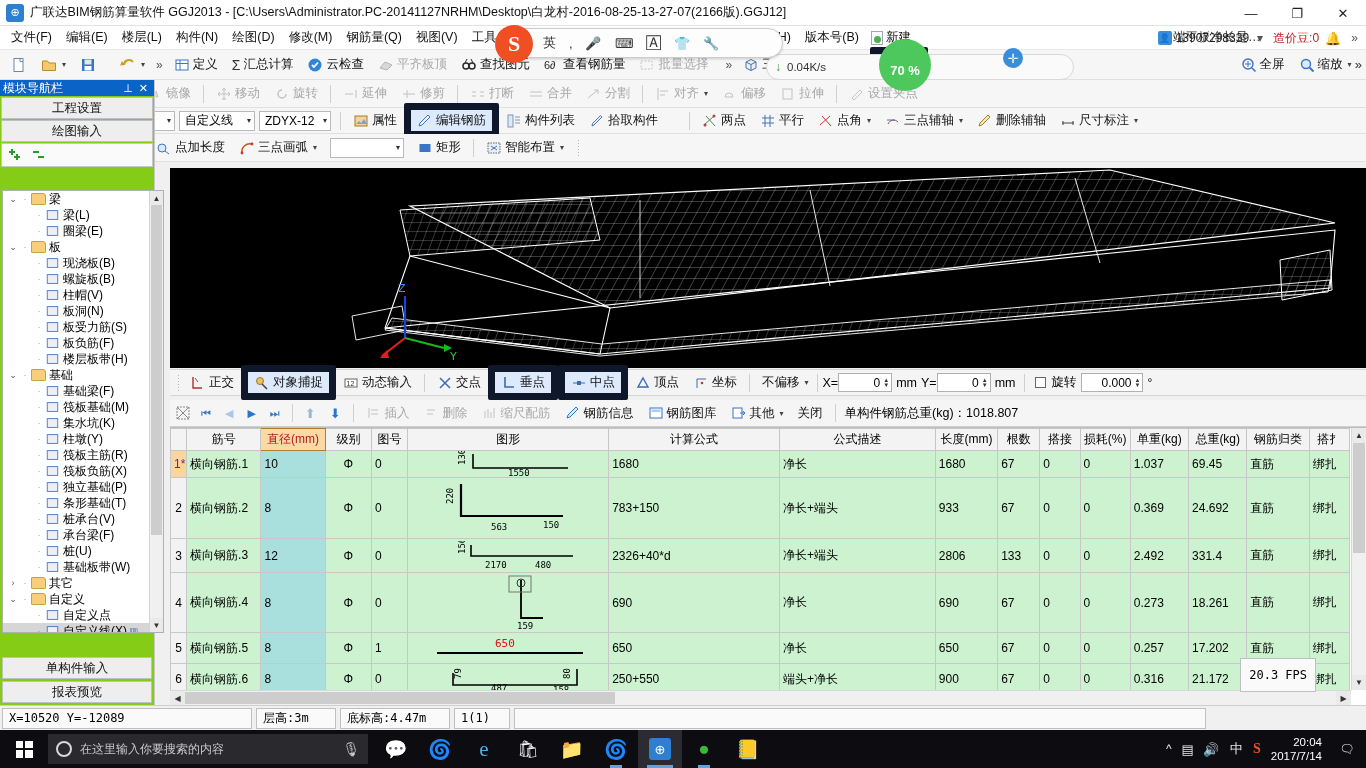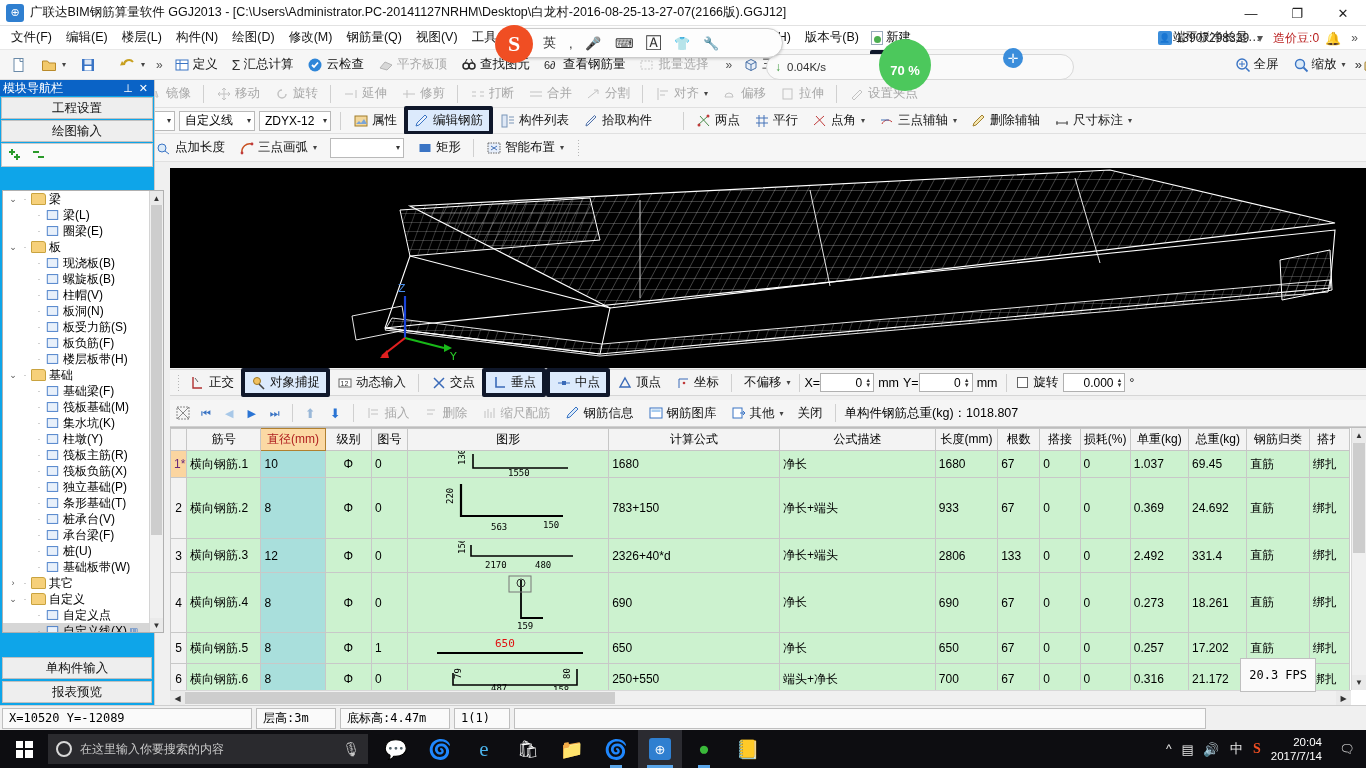--- a/index.html
+++ b/index.html
@@ -59,21 +59,21 @@
   .ime-it { font-size:13px; color:#333; }
 
   
   .toolrow {
     height: 30px; background: #f6f6f6; display:flex; align-items:center;
     border-bottom: 1px solid #e0e0e0; position:relative; padding-left:4px;
   }
   .tbtn { display:flex; align-items:center; gap:3px; padding: 2px 6px; font-size:12.5px;
           color:#111; white-space:nowrap; border:1px solid transparent; border-radius:2px; }
   .tbtn.dis { color:#a8a8a8; }
-  .tbtn.sel { background:#dceafc; border:4px solid #0f172a; }
+  .tbtn.sel { background:#dceafc; border:7px solid #0f172a; }
   .tbtn .ic { width:16px;height:16px; display:inline-block; flex:0 0 auto; }
   .vsep { width:1px;height:18px;background:#d0d0d0;margin:0 5px; }
   .grip { width:3px;height:18px;margin:0 3px;
           background-image: radial-gradient(#b6b6b6 40%, transparent 41%);
           background-size: 3px 3px; }
   .caret { font-size:8px; color:#444; margin-left:2px; }
   .chevrons { position:absolute; right:4px; font-size:13px; color:#333; }
 
   
   .netblob {
@@ -94,21 +94,21 @@
          height:20px; background:#fff;border:1px solid #b9b9b9; font-size:12px; padding:0 3px 0 5px; }
   .ddl span.v { white-space:nowrap; overflow:hidden; }
   .ddl .ar { font-size:8px;color:#333; margin-left:6px; }
 
   
   .viewport { position:absolute; left:170px; top:168px; width:1196px; height:200px;
               background:#000; overflow:hidden; }
 
   
   .leftpanel { position:absolute; left:0; top:80px; width:155px; height:625px;
-               background:#0ea5e9; border-right:1px solid #c9c9c9; }
+               background:#84cc16; border-right:1px solid #c9c9c9; }
   .lp-head { height:16px; background:#0a63c6; color:#fff; font-size:12px;
              display:flex; align-items:center; padding:0 3px; }
   .lp-head .t { flex:1; font-weight:normal; }
   .lp-head .b { padding:0 3px; font-size:11px; }
   .lp-bar { height:22px; background:#eee; border:1px solid #c0c0c0; margin:1px 1px 0 1px;
             display:flex;align-items:center;justify-content:center;font-size:12.5px;color:#111; }
   .lp-tools { height:24px; background:#fafafa; border:1px solid #c8c8c8; margin:1px;
               display:flex;align-items:center; gap:6px; padding-left:6px; }
   .tree { position:absolute; left:2px; top:110px; width:162px; height:443px;
           background:#fff; border:1px solid #b0b0b0; overflow:hidden; }
@@ -1264,21 +1264,21 @@
                 <svg class="fig-svg" width="190" height="28" viewBox="0 0 190 28">
                   <path d="M40 8V20H164V4" stroke="#000" stroke-width="1.6" fill="none"></path>
                   <text x="48" y="14" font-size="9" font-family="DejaVu Sans Mono, monospace" fill="#000" transform="rotate(-90 48 14)">79</text>
                   <text x="157" y="14" font-size="9" font-family="DejaVu Sans Mono, monospace" fill="#000" transform="rotate(-90 157 14)">80</text>
                   <text x="78" y="26" font-size="9" font-family="DejaVu Sans Mono, monospace" fill="#000">487</text>
                   <text x="140" y="28" font-size="9" font-family="DejaVu Sans Mono, monospace" fill="#000">158</text>
                 </svg>
               </td>
               <td class="">250+550</td>
               <td class="">端头+净长</td>
-              <td class="">700</td>
+              <td class="">900</td>
               <td class="">67</td>
               <td class="">0</td>
               <td class="">0</td>
               <td class="">0.316</td>
               <td class="">21.172</td>
               <td class="">直筋</td>
               <td class="">绑扎</td>
             </tr>
           </tbody>
       </table>

